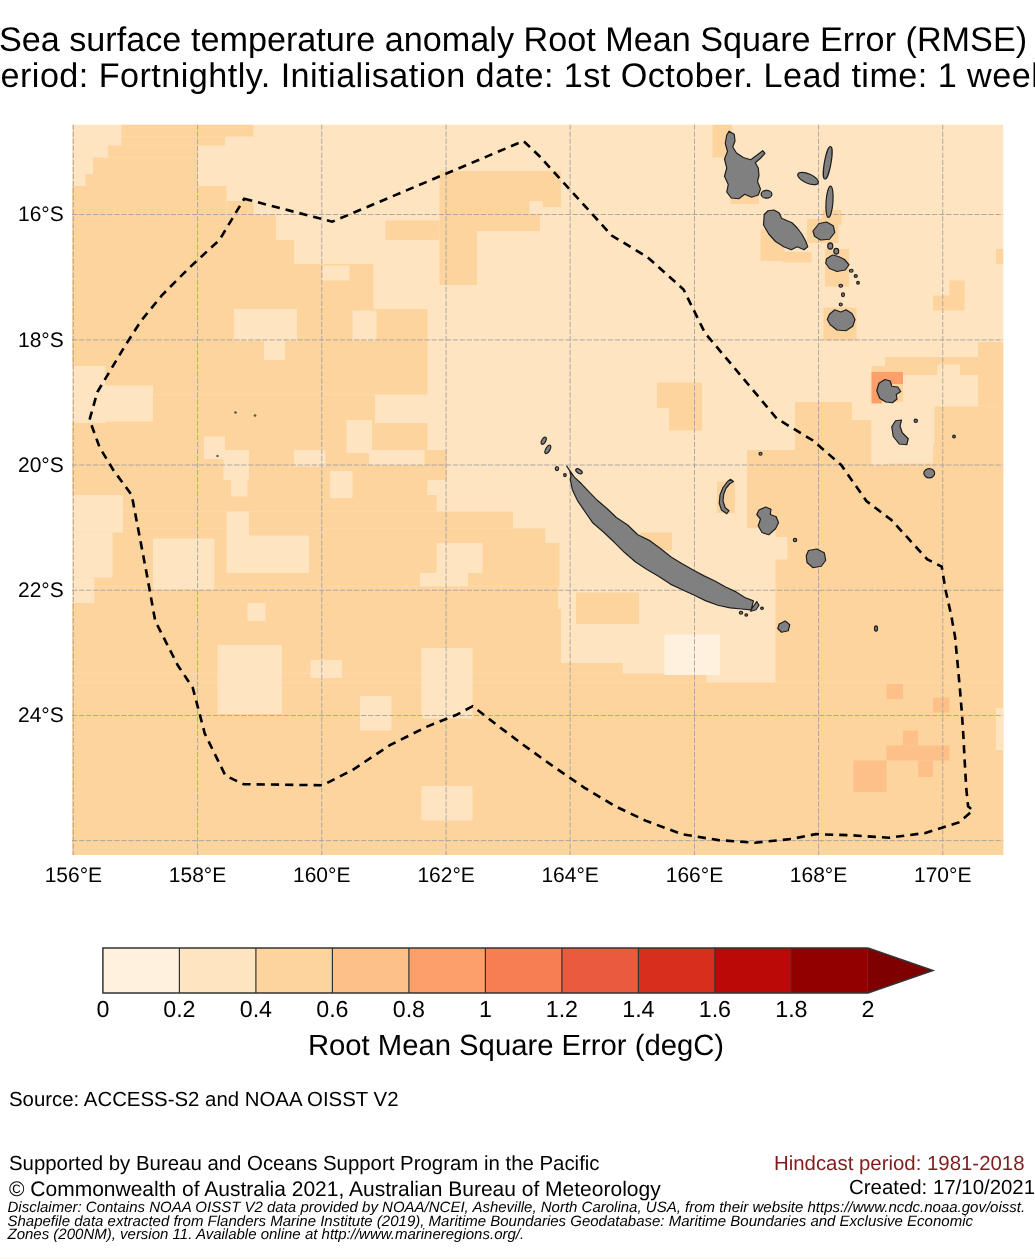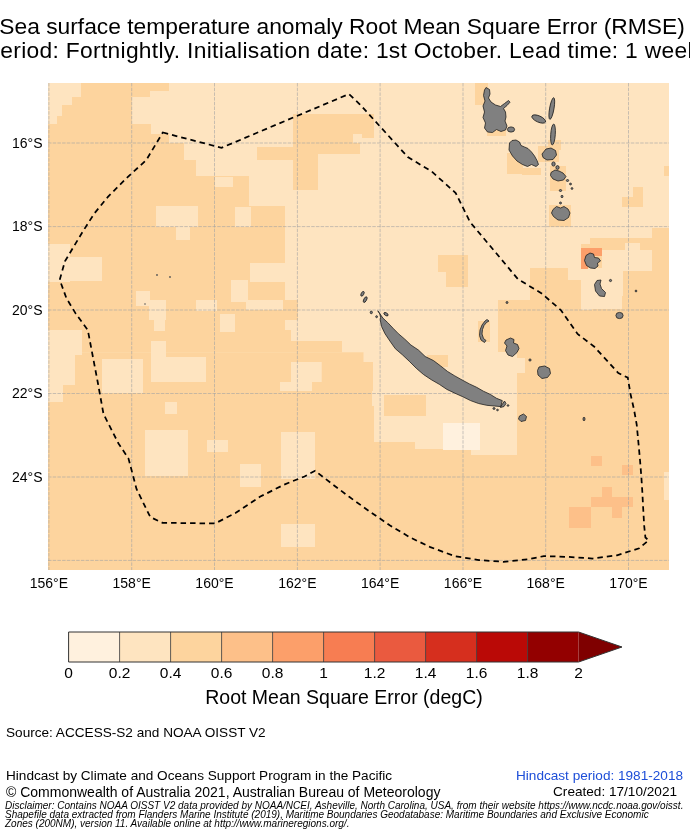--- a/index.html
+++ b/index.html
@@ -298,25 +298,25 @@
 <text x="578.6" y="678">2</text>
 </g>
 
 <g>
       <text x="344" y="703.5" fill="#000" font-size="19.5px" text-anchor="middle" font-family="Liberation Sans">Root Mean Square Error (degC)</text>
     </g>
 </svg>
 
 <div class="abs" style="left:6px;top:725px;font-size:13.6px;color:#000;">Source: ACCESS-S2 and NOAA OISST V2</div>
 
-<div class="abs" style="left:6px;top:767.5px;font-size:13.6px;color:#000;">Hindcast by Climate and Oceans Support Program in the Pacific</div>
-
-<div class="abs" style="right:7px;top:767.5px;font-size:13.6px;color:#1d4ed8;">Hindcast period: 1981-2018</div>
+<div class="abs" style="left:6px;top:767.5px;font-size:13.6px;color:#000;">Supported by Bureau and Oceans Support Program in the Pacific</div>
+
+<div class="abs" style="right:7px;top:767.5px;font-size:13.6px;color:#7f1d1d;">Hindcast period: 1981-2018</div>
 
 <div class="abs" style="left:6px;top:783.5px;font-size:14px;color:#000;">© Commonwealth of Australia 2021, Australian Bureau of Meteorology</div>
 
-<div class="abs" style="right:13px;top:783.5px;font-size:13.6px;color:#000;">Created: 17/10/2021</div>
+<div class="abs" style="right:0;top:783.5px;font-size:13.6px;color:#000;">Created: 17/10/2021</div>
 
 <div class="abs" style="left:5px;top:801px;font-size:10px;color:#000;line-height:9.2px;white-space:nowrap;font-style:italic;">
 Disclaimer: Contains NOAA OISST V2 data provided by NOAA/NCEI, Asheville, North Carolina, USA, from their website https://www.ncdc.noaa.gov/oisst.<br>
 Shapefile data extracted from Flanders Marine Institute (2019), Maritime Boundaries Geodatabase: Maritime Boundaries and Exclusive Economic<br>
 Zones (200NM), version 11. Available online at http://www.marineregions.org/.
 </div>
 
 </body></html>

